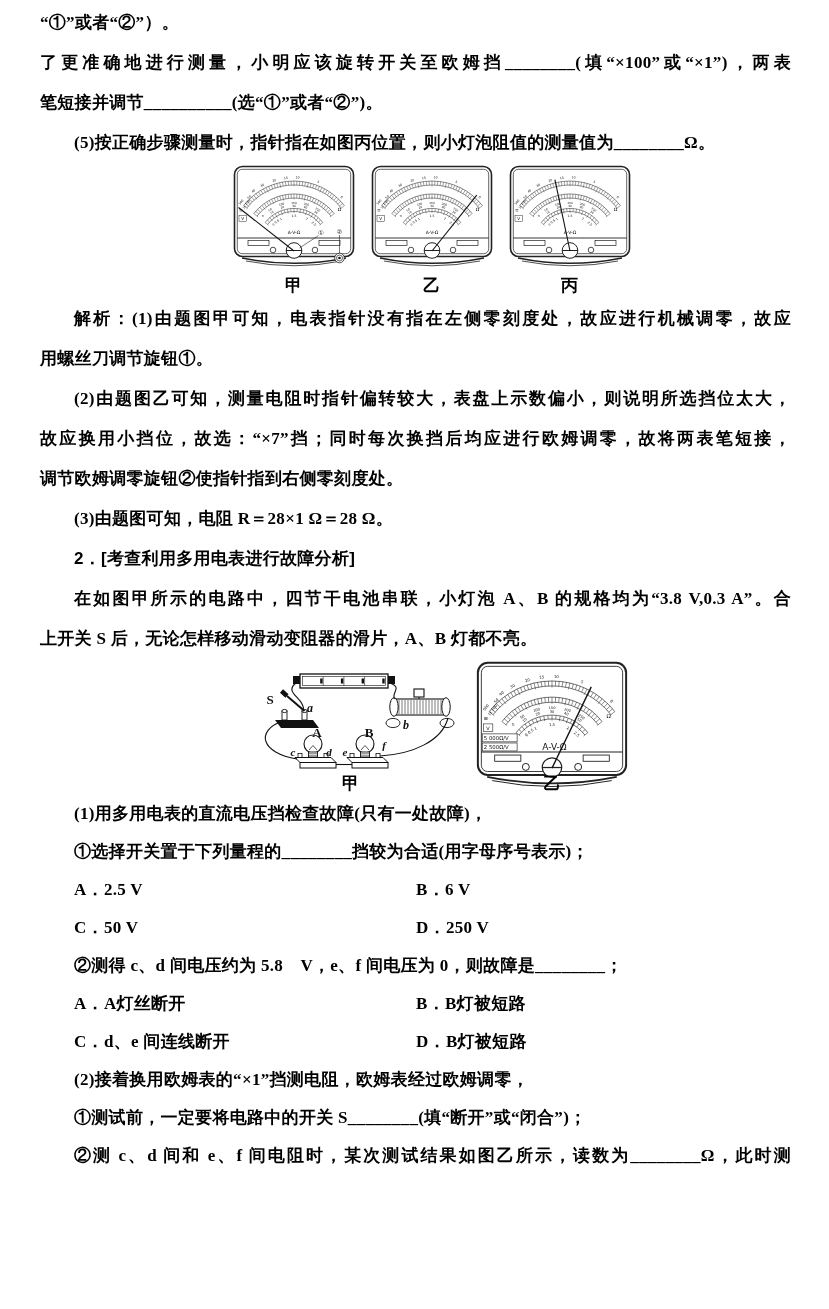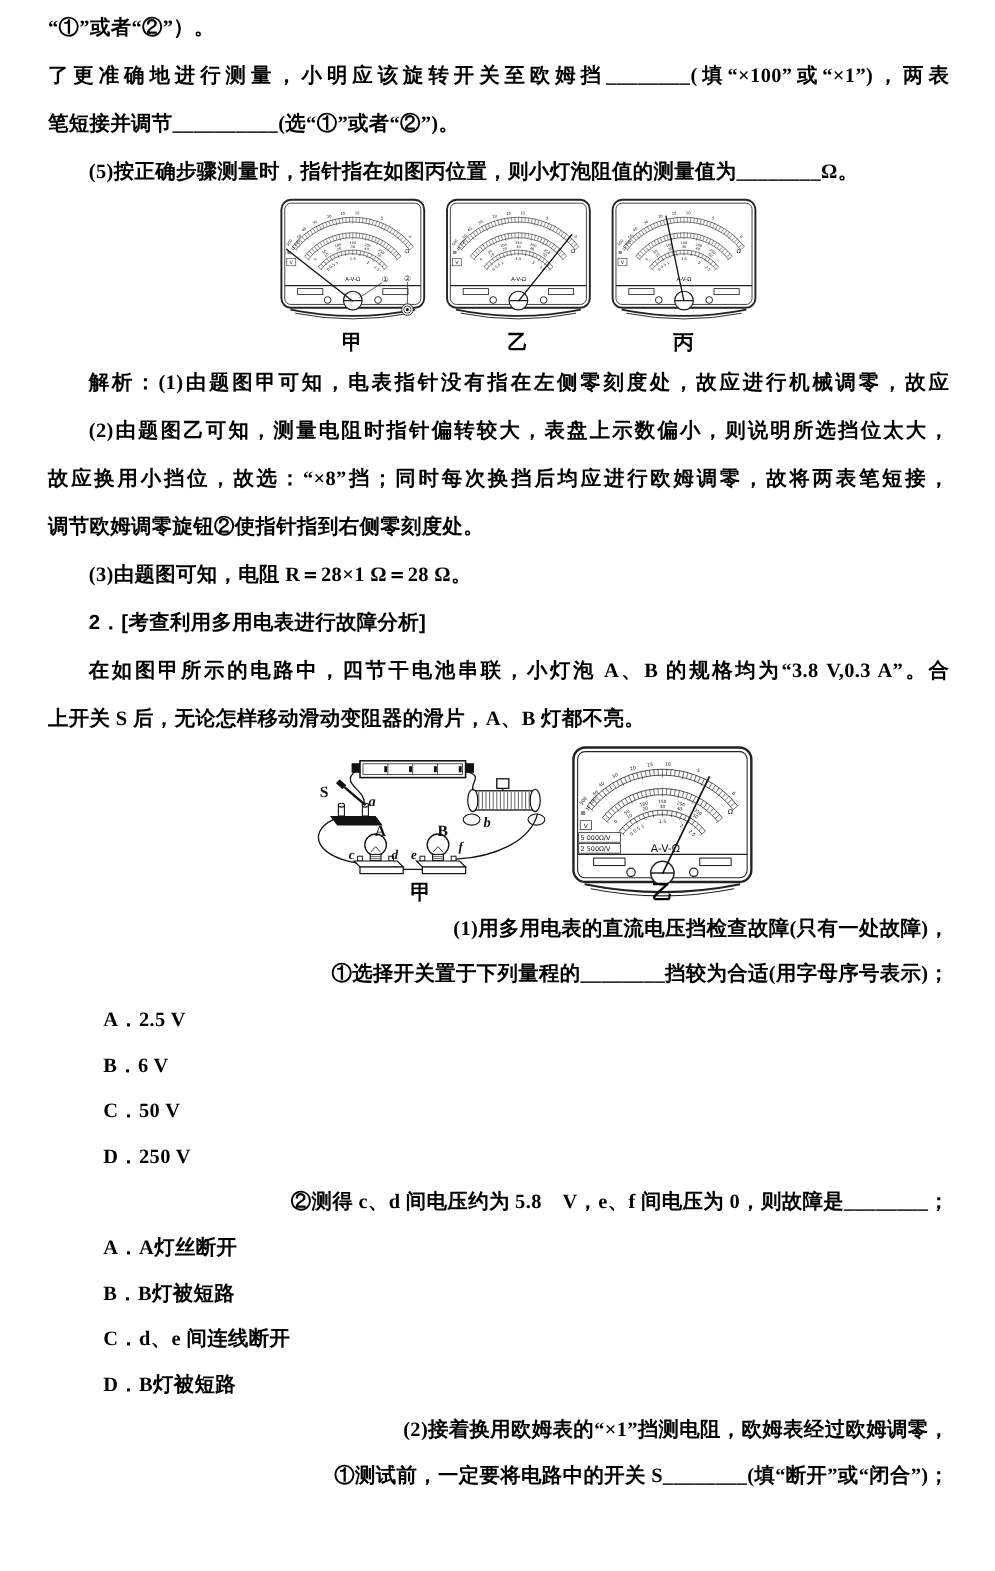--- a/index.html
+++ b/index.html
@@ -3,22 +3,22 @@
 <meta charset="utf-8">
 <style>
   html,body{margin:0;padding:0;background:#fff;}
   body{width:829px;height:1309px;overflow:hidden;color:#000;
        font-family:"Liberation Serif",serif;font-weight:700;}
   .page{padding:3px 38px 0 40px;}
   p.ln{margin:0;font-size:17px;line-height:40px;letter-spacing:.3px;}
   .ind{text-indent:34px;}
   .fill{text-align:justify;text-align-last:justify;}
   .hei{font-family:"Liberation Sans",sans-serif;}
-  .sec3 p.ln{line-height:38px;text-align:right;}
-  .opts{display:flex;font-size:17px;line-height:38px;margin-left:46px;letter-spacing:.3px;flex-direction:column;}
+  .sec3 p.ln{line-height:38px;}
+  .opts{display:flex;font-size:17px;line-height:38px;margin-left:34px;letter-spacing:.3px;}
   .opts .o1{width:342px;flex:none;}
   .figrow{display:flex;justify-content:center;align-items:flex-start;}
   .fig1{gap:16px;margin:2px 0 2px 0;transform:translateX(16px);}
   .fig2{gap:18px;margin:2px 0 0 0;transform:translateX(20px);}
   .figcol{display:flex;flex-direction:column;align-items:center;}
   .figcap{font-size:17px;line-height:22px;text-align:center;}
   svg{display:block;}
   svg text{font-family:"DejaVu Sans",sans-serif;fill:#111;font-weight:400;}
   svg text.ser{font-family:"Liberation Serif",serif;font-weight:700;}
   .m1{width:122px;height:110px;}
@@ -491,22 +491,23 @@
               <line x1="53.2" y1="85.5" x2="68.8" y2="85.5" stroke="#222" stroke-width="1"></line>
             </g>
             <line x1="61" y1="86" x2="45.9" y2="14.7" stroke="#111" stroke-width="1.1"></line>
           </svg>
         </div>
       <div class="figcap">丙</div>
     </div>
   </div>
 
   <p class="ln ind fill"><span class="hei">解析：</span><span>(1)由题图甲可知，电表指针没有指在左侧零刻度处，故应进行机械调零，故应</span></p>
+  <p class="ln">用螺丝刀调节旋钮①。</p>
   <p class="ln ind fill">(2)由题图乙可知，测量电阻时指针偏转较大，表盘上示数偏小，则说明所选挡位太大，</p>
-  <p class="ln fill">故应换用小挡位，故选：“×8”挡；同时每次换挡后均应进行欧姆调零，故将两表笔短接，</p>
+  <p class="ln fill">故应换用小挡位，故选：“×7”挡；同时每次换挡后均应进行欧姆调零，故将两表笔短接，</p>
   <p class="ln">调节欧姆调零旋钮②使指针指到右侧零刻度处。</p>
   <p class="ln ind">(3)由题图可知，电阻 R＝28×1 Ω＝28 Ω。</p>
 
   <p class="ln ind hei">2．[考查利用多用电表进行故障分析]</p>
   <p class="ln ind fill">在如图甲所示的电路中，四节干电池串联，小灯泡 A、B 的规格均为“3.8 V,0.3 A”。合</p>
   <p class="ln">上开关 S 后，无论怎样移动滑动变阻器的滑片，A、B 灯都不亮。</p>
 
   <div class="figrow fig2">
     <div class="figcol">
       <svg class="circ" viewBox="0 0 215 112">
@@ -754,15 +755,16 @@
     <div class="opts">
       <span class="o1">A．A灯丝断开</span>
       <span>B．B灯被短路</span>
     </div>
     <div class="opts">
       <span class="o1">C．d、e 间连线断开</span>
       <span>D．B灯被短路</span>
     </div>
     <p class="ln ind">(2)接着换用欧姆表的“×1”挡测电阻，欧姆表经过欧姆调零，</p>
     <p class="ln ind">①测试前，一定要将电路中的开关 S________(填“断开”或“闭合”)；</p>
+    <p class="ln ind fill">②测 c、d 间和 e、f 间电阻时，某次测试结果如图乙所示，读数为________Ω，此时测</p>
   </div>
 
 </div>
 
 </body></html>

